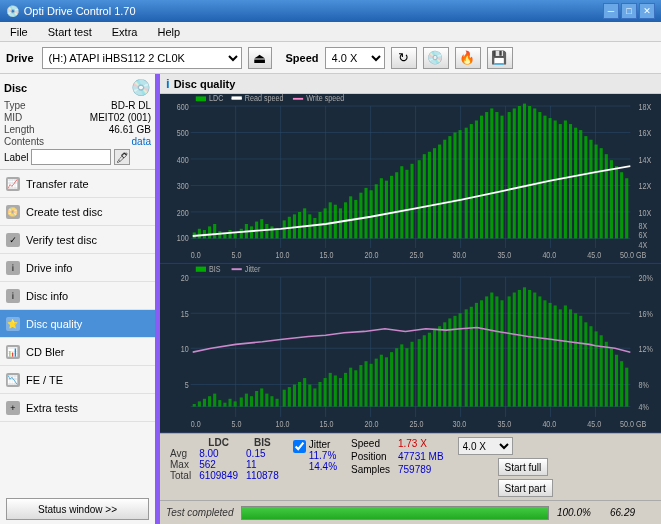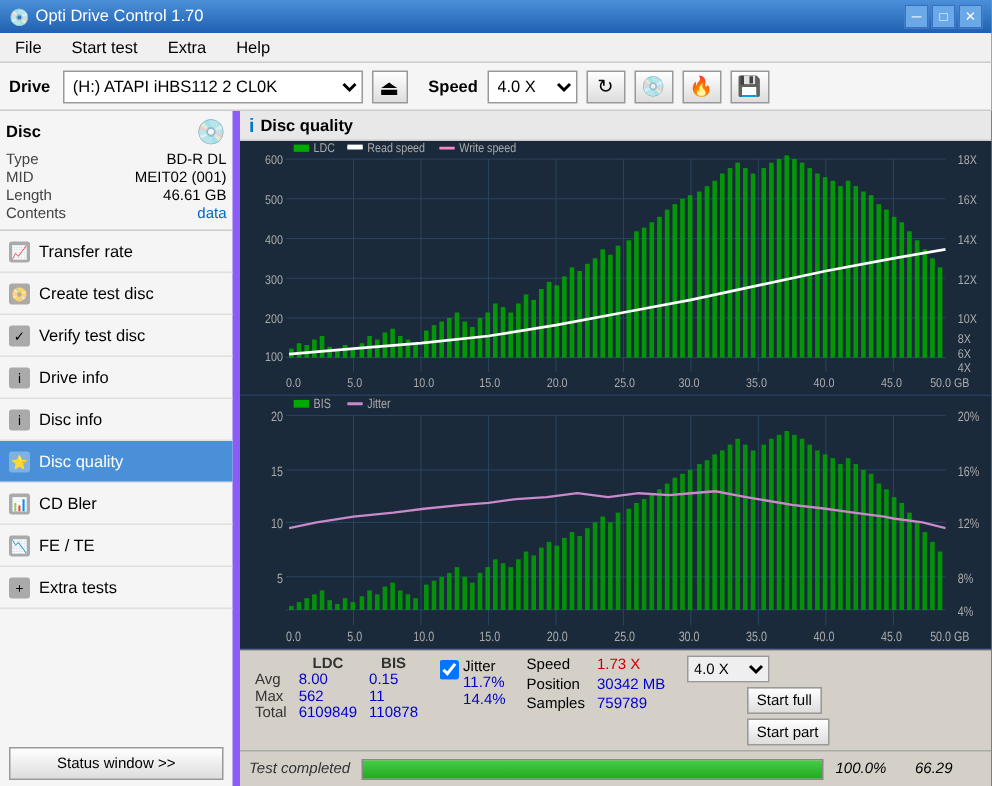--- a/index.html
+++ b/index.html
@@ -353,20 +353,25 @@
         <span class="disc-info-key">MID</span>
         <span class="disc-info-val">MEIT02 (001)</span>
       </div>
       <div class="disc-info-row">
         <span class="disc-info-key">Length</span>
         <span class="disc-info-val">46.61 GB</span>
       </div>
       <div class="disc-info-row">
         <span class="disc-info-key">Contents</span>
         <span class="disc-info-val blue">data</span>
+      </div>
+      <div class="disc-label-row">
+        <span>Label</span>
+        <input class="disc-label-input" type="text" style="">
+        <button class="disc-label-btn">🖊</button>
       </div>
     </div>
 
     <div class="nav-item">
       <div class="nav-icon">📈</div>
       <span>Transfer rate</span>
     </div>
     <div class="nav-item">
       <div class="nav-icon">📀</div>
       <span>Create test disc</span>
@@ -745,21 +750,21 @@
 
       <div class="speed-position-area">
         <table>
           <tbody>
               <tr>
             <td>Speed</td>
             <td class="speed-val">1.73 X</td>
           </tr>
           <tr>
             <td>Position</td>
-            <td class="blue-val">30342 MB</td>
+            <td class="blue-val">47731 MB</td>
           </tr>
           <tr>
             <td>Samples</td>
             <td class="blue-val">759789</td>
           </tr>
         </tbody>
           </table>
       </div>
 
       <div class="speed-right-area">

